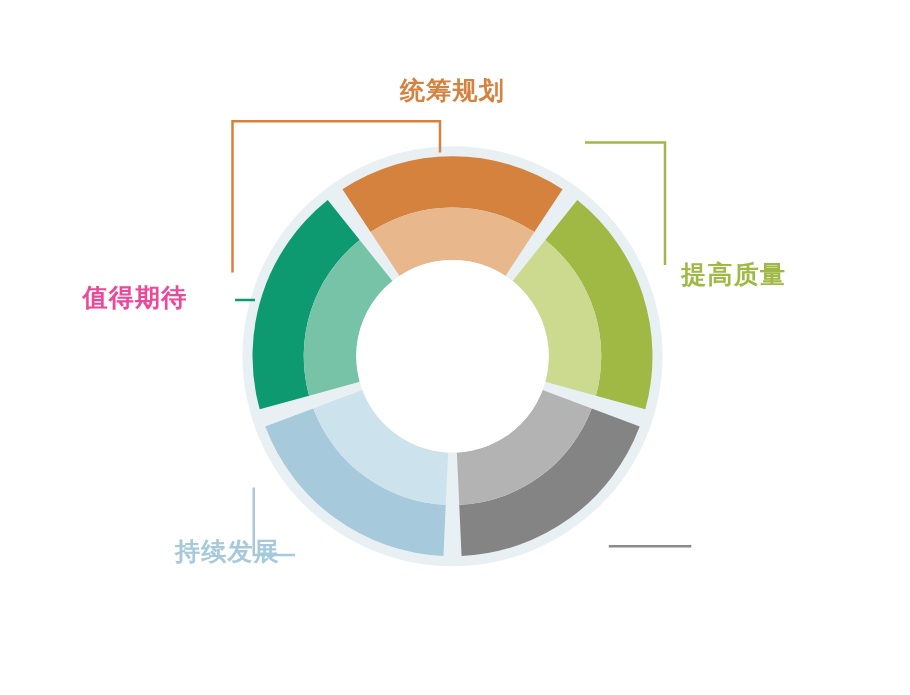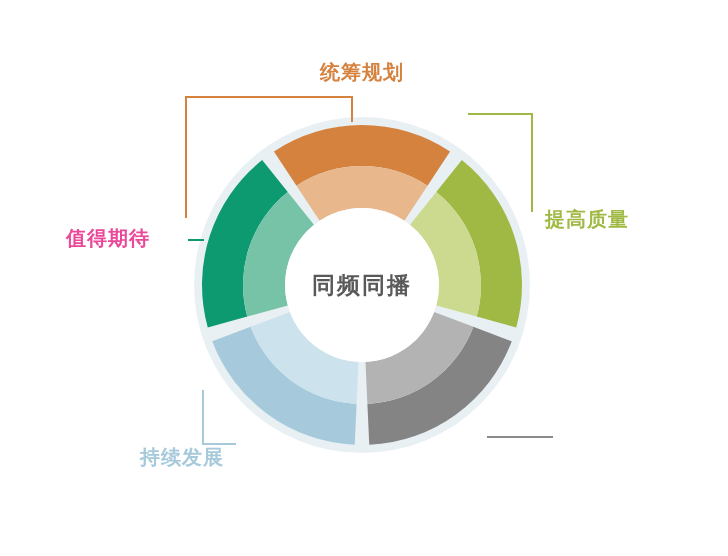--- a/index.html
+++ b/index.html
@@ -62,19 +62,18 @@
       <path d="M207.7447353225424 327.48897879788944A160 160 0 0 1 262.1792645264981 159.9567244129891L287.758327991583 191.99906378216065A119 119 0 0 0 247.2726468961409 316.6011779809303Z" fill="#0D9A71"></path>
       <path d="M247.2726468961409 316.6011779809303A119 119 0 0 1 287.758327991583 191.99906378216065L313.96127105337723 224.822923623751A77 77 0 0 0 287.76465387397354 305.4478210464843Z" fill="#76C3A8"></path>
       <circle cx="362" cy="285" r="77" fill="#ffffff"></circle>
     </svg>
 
   <div class="seg-label centered" style="left: 287px; top: 59px; width: 150px; color: rgb(213, 130, 63);">统筹规划</div>
 
   <div class="seg-label" style="left: 545px; top: 206px; color: rgb(159, 185, 68);">提高质量</div>
 
 
-  <div class="seg-label" style="left: 140px; top: 444px; color: rgb(166, 202, 219);">持续发展</div>
+  <div class="seg-label" style="left: 140px; top: 428px; color: rgb(166, 202, 219);">持续发展</div>
 
   <div class="seg-label" style="left: 66px; top: 225px; color: #ec4899;">值得期待</div>
 
-  <div class="center-label" style="color: rgb(89, 89, 89);">同频同播</div>
 
 </div>
 
 </body></html>

